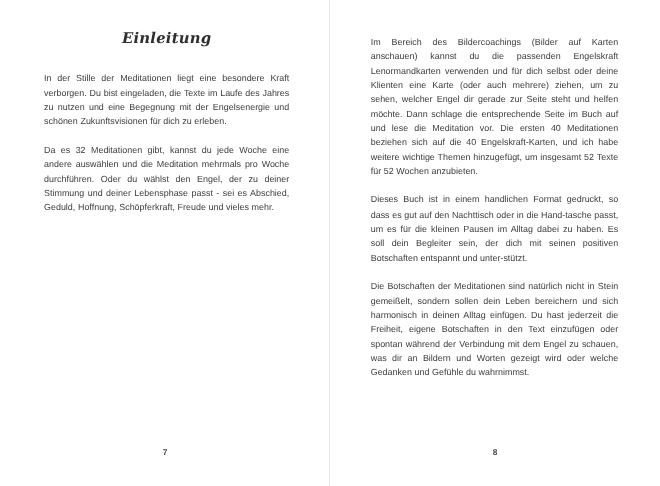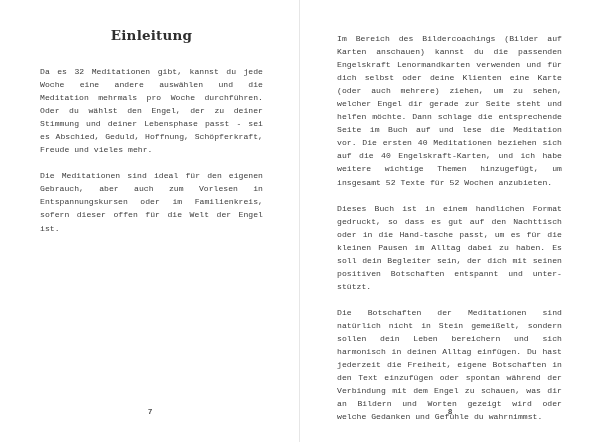--- a/index.html
+++ b/index.html
@@ -54,33 +54,33 @@
   }
 
   .page-right .page-body {
     left: 37px;
     width: 225px;
   }
 
   .chapter-heading {
     text-align: center;
     font-family: "DejaVu Serif", serif;
+    font-style: italic;
     font-weight: bold;
     font-size: 13.5px;
     letter-spacing: 0.2px;
     color: #2e2e2e;
     margin: 0;
     padding-top: 27px;
     padding-bottom: 0;
   }
 
   .para-stack {
     margin: 0;
     padding: 0;
-    font-family: Liberation Mono, monospace;
   }
 
   .page-left .para-stack {
     padding-top: 22px;
   }
 
   .page-right .para-stack {
     padding-top: 32px;
   }
 
@@ -114,22 +114,22 @@
 <body>
 
 <div class="book-spread">
 
   <div class="spine-divider"></div>
 
   <div class="page page-left">
     <div class="page-body">
       <h1 class="chapter-heading">Einleitung</h1>
       <div class="para-stack">
+        <p class="body-para">In der Stille der Meditationen liegt eine besondere Kraft verborgen. Du bist eingeladen, die Texte im Laufe des Jahres zu nutzen und eine Begegnung mit der Engelsenergie und schönen Zukunftsvisionen für dich zu erleben.</p>
         <p class="body-para">Da es 32 Meditationen gibt, kannst du jede Woche eine andere auswählen und die Meditation mehrmals pro Woche durchführen. Oder du wählst den Engel, der zu deiner Stimmung und deiner Lebensphase passt - sei es Abschied, Geduld, Hoffnung, Schöpferkraft, Freude und vieles mehr.</p>
-        <p class="body-para">Die Meditationen sind ideal für den eigenen Gebrauch, aber auch zum Vorlesen in Entspannungskursen oder im Familienkreis, sofern dieser offen für die Welt der Engel ist.</p>
       </div>
     </div>
     <div class="page-number">7</div>
   </div>
 
   <div class="page page-right">
     <div class="page-body">
       <div class="para-stack">
         <p class="body-para">Im Bereich des Bildercoachings (Bilder auf Karten anschauen) kannst du die passenden Engelskraft Lenormandkarten verwenden und für dich selbst oder deine Klienten eine Karte (oder auch mehrere) ziehen, um zu sehen, welcher Engel dir gerade zur Seite steht und helfen möchte. Dann schlage die entsprechende Seite im Buch auf und lese die Meditation vor. Die ersten 40 Meditationen beziehen sich auf die 40 Engelskraft-Karten, und ich habe weitere wichtige Themen hinzugefügt, um insgesamt 52 Texte für 52 Wochen anzubieten.</p>
         <p class="body-para">Dieses Buch ist in einem handlichen Format gedruckt, so dass es gut auf den Nachttisch oder in die Hand-tasche passt, um es für die kleinen Pausen im Alltag dabei zu haben. Es soll dein Begleiter sein, der dich mit seinen positiven Botschaften entspannt und unter-stützt.</p>

